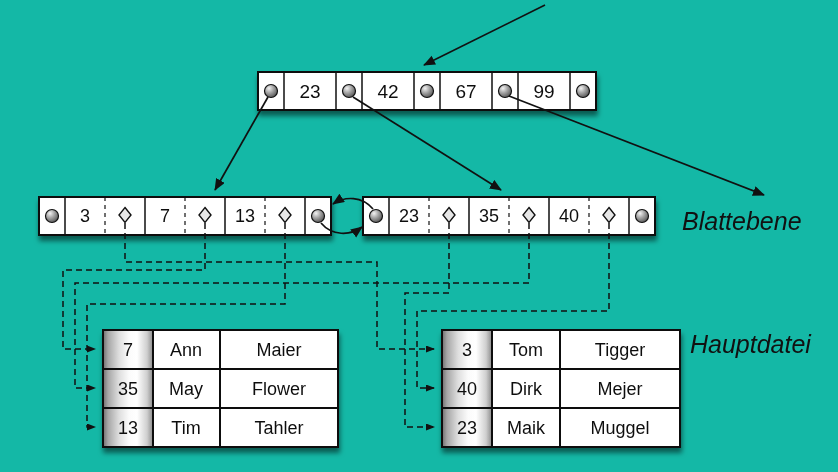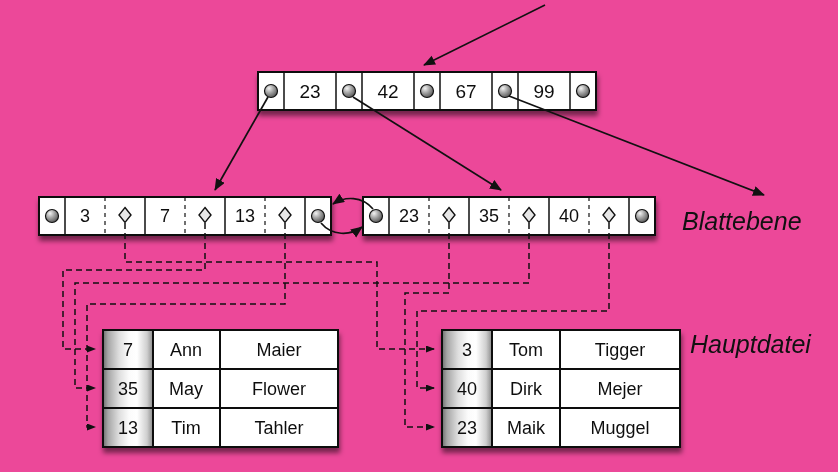--- a/index.html
+++ b/index.html
@@ -1,16 +1,16 @@
 <!DOCTYPE html>
 <html><head>
 <meta charset="utf-8">
 <style>
   html,body{margin:0;padding:0;background:#fafafa;}
-  .stage{width:838px;height:472px;position:relative;background:#ec4899;overflow:hidden;}
+  .stage{width:838px;height:472px;position:relative;background:#14b8a6;overflow:hidden;}
   text{fill:#111;font-family:"Liberation Sans",sans-serif;}
   .nodekey{font-size:19px;text-anchor:middle;}
   .leafkey{font-size:18px;text-anchor:middle;}
   .celltxt{font-size:18px;text-anchor:middle;}
   .lvl-label{font-size:25px;font-style:italic;text-anchor:start;}
   .boxline{stroke:#111;stroke-width:1.5;}
   .outer{fill:#fff;stroke:#111;stroke-width:2;}
   .dashdiv{stroke:#111;stroke-width:1.2;stroke-dasharray:4 4;}
   .ptrline{fill:none;stroke:#111;stroke-width:1.5;stroke-dasharray:6 4;}
   .solidarrow{fill:none;stroke:#111;stroke-width:1.7;}

